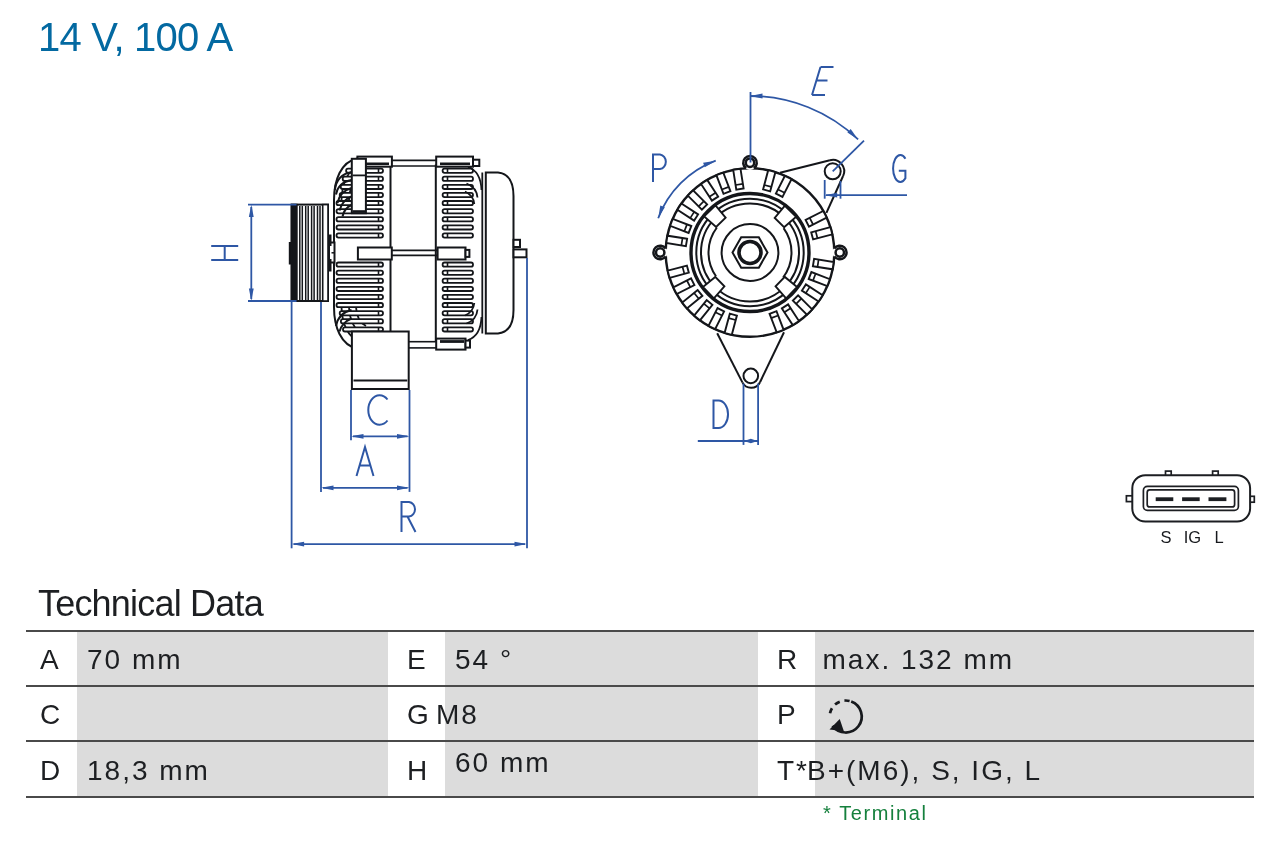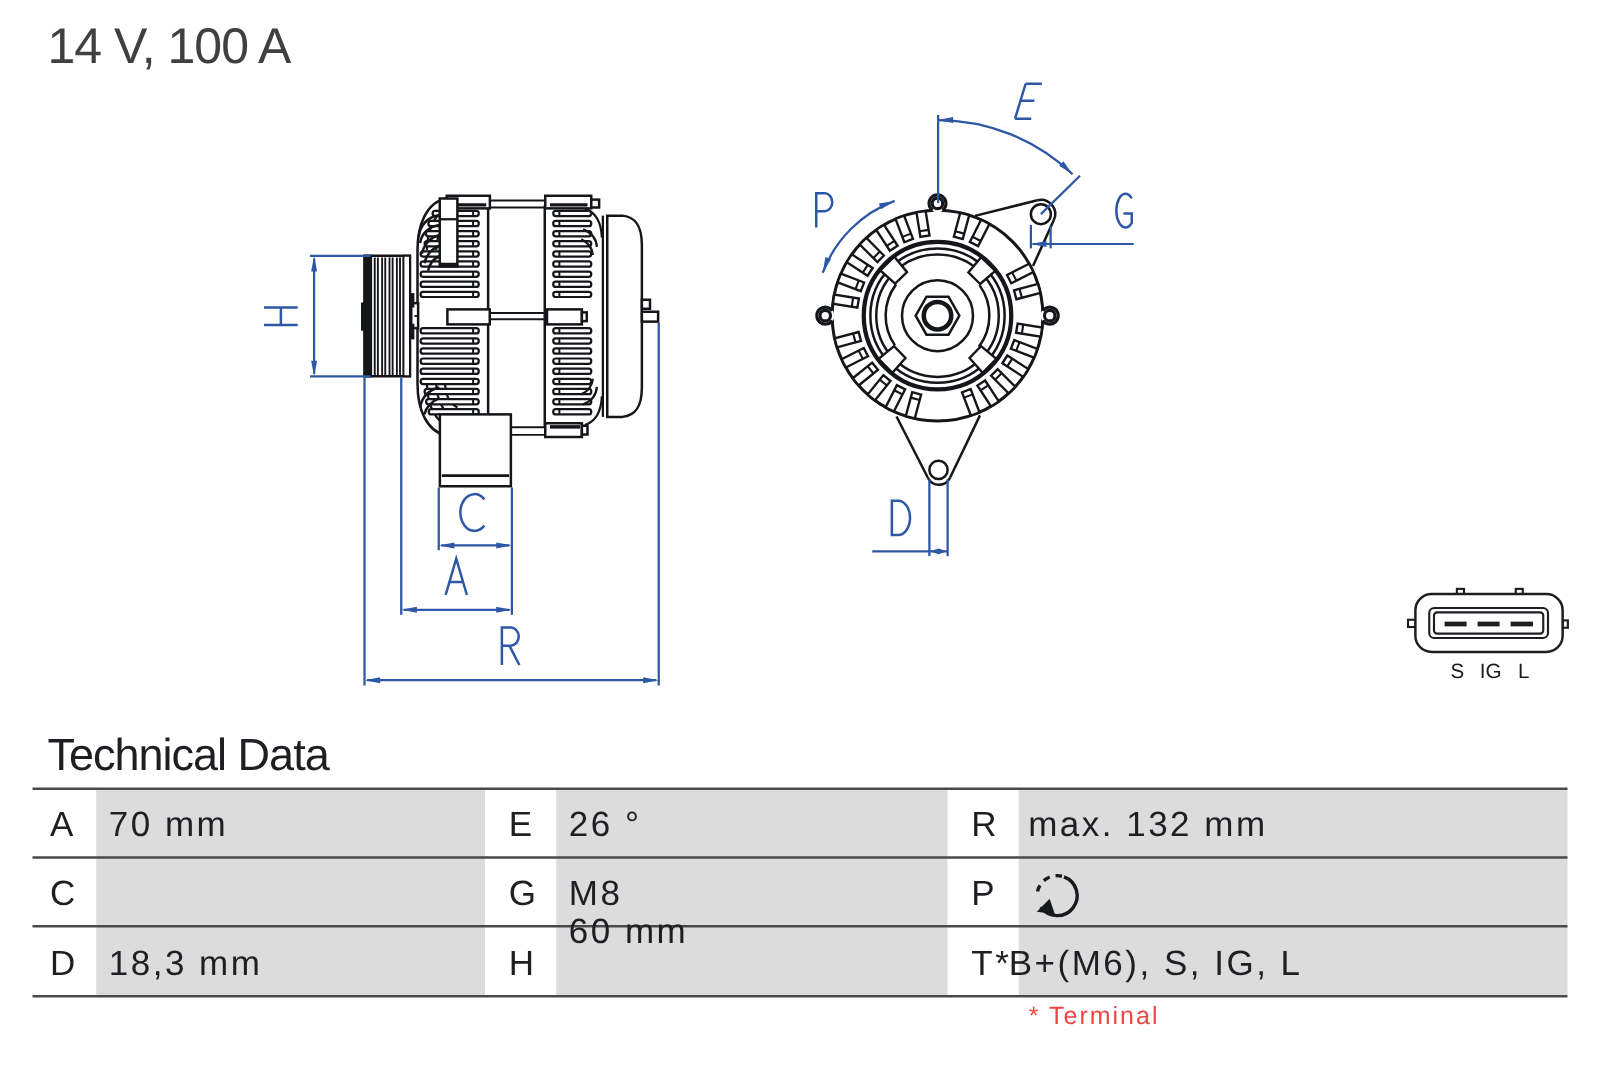--- a/index.html
+++ b/index.html
@@ -1,20 +1,20 @@
 <!DOCTYPE html>
 <html><head><meta charset="utf-8"><style>
 html,body{margin:0;padding:0;background:#fff;width:1280px;height:853px;overflow:hidden}
 body{font-family:"Liberation Sans",sans-serif;position:relative}
-.title{position:absolute;left:38px;top:15px;font-size:40px;letter-spacing:-0.8px;color:#404040}
+.title{position:absolute;left:38px;top:15px;font-size:40px;letter-spacing:-0.8px;color:#0369a1}
 .heading{position:absolute;left:38px;top:583px;font-size:36px;font-weight:normal;letter-spacing:-0.8px;color:#1d1f22}
 .cell{position:absolute;font-size:28px;letter-spacing:2px;color:#1d1f22;white-space:nowrap}
 .gray{position:absolute;background:#dcdcdc}
 .hline{position:absolute;left:26px;width:1228px;height:2px;background:#4a4a4a}
-.term{position:absolute;left:823px;top:802px;font-size:20px;letter-spacing:1.6px;color:#ef4444}
+.term{position:absolute;left:823px;top:802px;font-size:20px;letter-spacing:1.6px;color:#15803d}
 </style></head>
 <body>
 <div class="title">14 V, 100 A</div>
 <svg width="1280" height="580" viewBox="0 0 1280 580" style="position:absolute;left:0;top:0">
 <path d="M357,158.5 C341,162 334,180 334,200 L334,307 C334,327 341,345 357,348.5" stroke="#14161a" stroke-width="2" fill="none"></path>
 <path d="M360,166 C348,169 342,183 341.5,200" stroke="#14161a" stroke-width="1.8" fill="none"></path>
 <path d="M363,173.5 C354,176.5 349.5,188 349,200" stroke="#14161a" stroke-width="1.8" fill="none"></path>
 <path d="M366,181 C360,184 356.5,191 356,200" stroke="#14161a" stroke-width="1.8" fill="none"></path>
 <path d="M360,341 C348,338 342,324 341.5,307" stroke="#14161a" stroke-width="1.8" fill="none"></path>
 <path d="M363,333.5 C354,330.5 349.5,319 349,307" stroke="#14161a" stroke-width="1.8" fill="none"></path>
@@ -285,30 +285,30 @@
 <div class="gray" style="left:77px;top:631px;width:311px;height:165px"></div>
 <div class="gray" style="left:445px;top:631px;width:313px;height:165px"></div>
 <div class="gray" style="left:814.6px;top:631px;width:439.4px;height:165px"></div>
 <div class="hline" style="top:629.5px"></div>
 <div class="hline" style="top:685px"></div>
 <div class="hline" style="top:740.3px"></div>
 <div class="hline" style="top:795.8px"></div>
 <div class="cell" style="left:40px;top:644px">A</div>
 <div class="cell" style="left:87px;top:644px">70 mm</div>
 <div class="cell" style="left:407px;top:644px">E</div>
-<div class="cell" style="left:455px;top:644px">26 °</div>
+<div class="cell" style="left:455px;top:644px">54 °</div>
 <div class="cell" style="left:777px;top:644px">R</div>
 <div class="cell" style="left:822.5px;top:644px">max. 132 mm</div>
 <div class="cell" style="left:40px;top:699.4px">C</div>
 <div class="cell" style="left:407px;top:699.4px">G</div>
-<div class="cell" style="left:455px;top:699.4px">M8</div>
+<div class="cell" style="left:436px;top:699.4px">M8</div>
 <div class="cell" style="left:777px;top:699.4px">P</div>
 <div class="cell" style="left:40px;top:754.8px">D</div>
 <div class="cell" style="left:87px;top:754.8px">18,3 mm</div>
 <div class="cell" style="left:407px;top:754.8px">H</div>
-<div class="cell" style="left:455px;top:729px">60 mm</div>
+<div class="cell" style="left:455px;top:747px">60 mm</div>
 <div class="cell" style="left:777px;top:754.8px">T*</div>
 <div class="cell" style="left:807px;top:754.8px">B+(M6), S, IG, L</div>
 <svg width="48" height="48" viewBox="0 0 48 48" style="position:absolute;left:822px;top:692px">
 <path d="M29.2,9.5 A16,16 0 1 1 10.6,33.7" stroke="#17191d" stroke-width="2.7" fill="none"></path>
 <path d="M8.0,21.2 A16,16 0 0 1 27.6,9.0" stroke="#17191d" stroke-width="2.7" fill="none" stroke-dasharray="5.4,4.8"></path>
 <polygon points="7.5,37.4 17.7,27.0 21.9,39.3" fill="#17191d"></polygon>
 </svg>
 <div class="term">* Terminal</div>
 </body></html>

